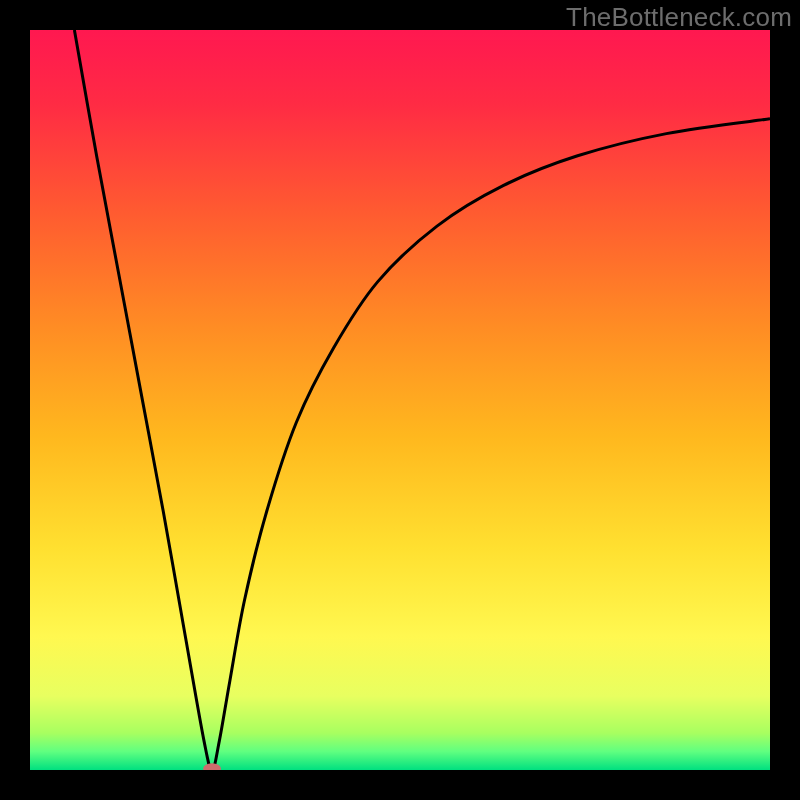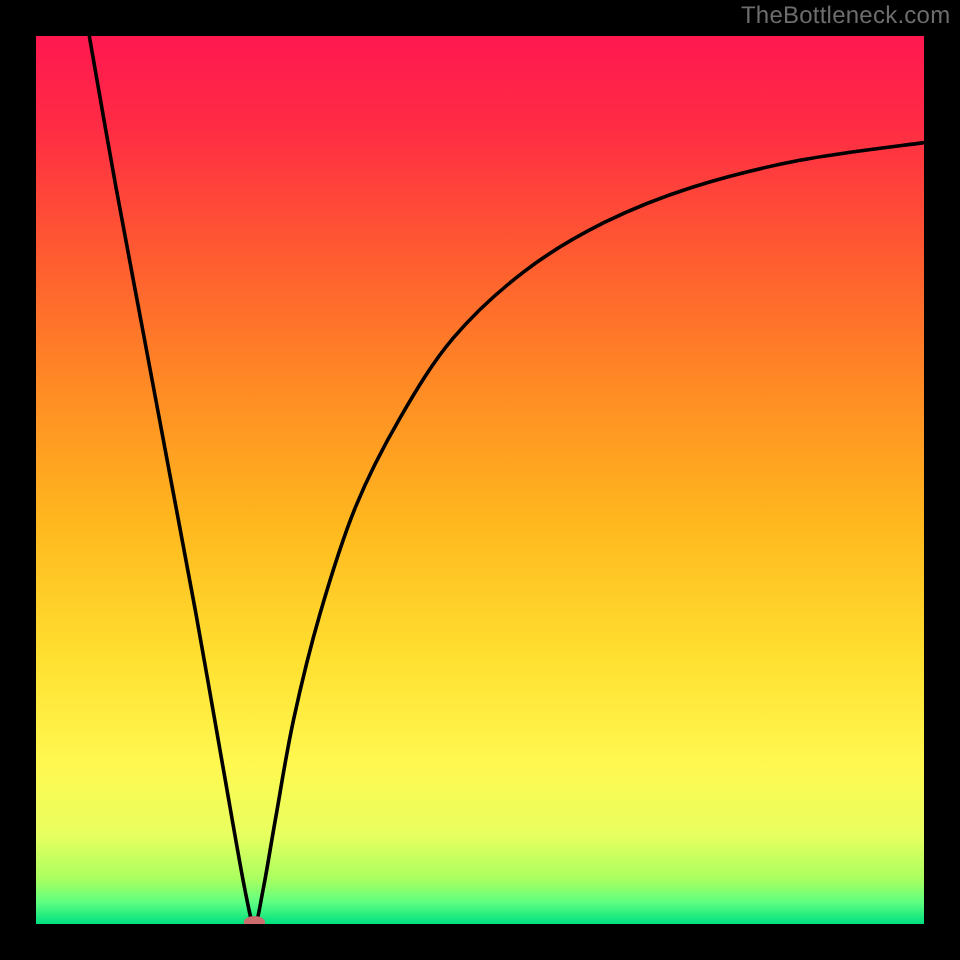--- a/index.html
+++ b/index.html
@@ -15,21 +15,21 @@
     position: relative;
     width: 800px;
     height: 800px;
     background: #000;
   }
   .watermark {
     position: absolute;
     top: 2px;
     right: 8px;
     color: #6d6d6d;
-    font-size: 20px;
+    font-size: 26px;
     font-weight: 500;
     letter-spacing: 0.2px;
     z-index: 5;
   }
   .plot-area {
     position: absolute;
     left: 30px;
     top: 30px;
     width: 740px;
     height: 740px;

